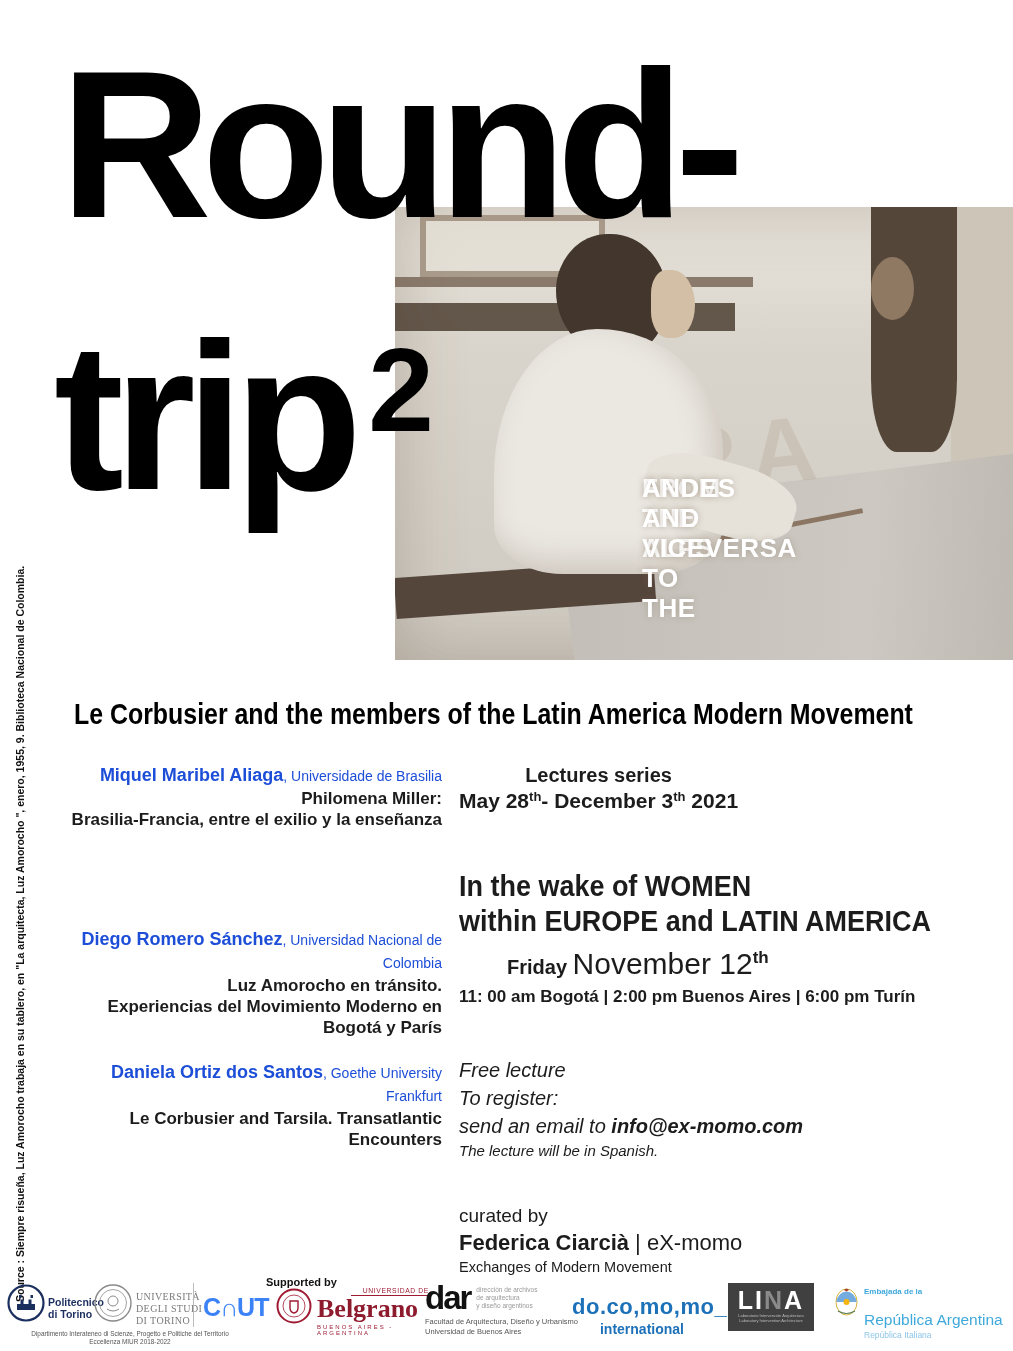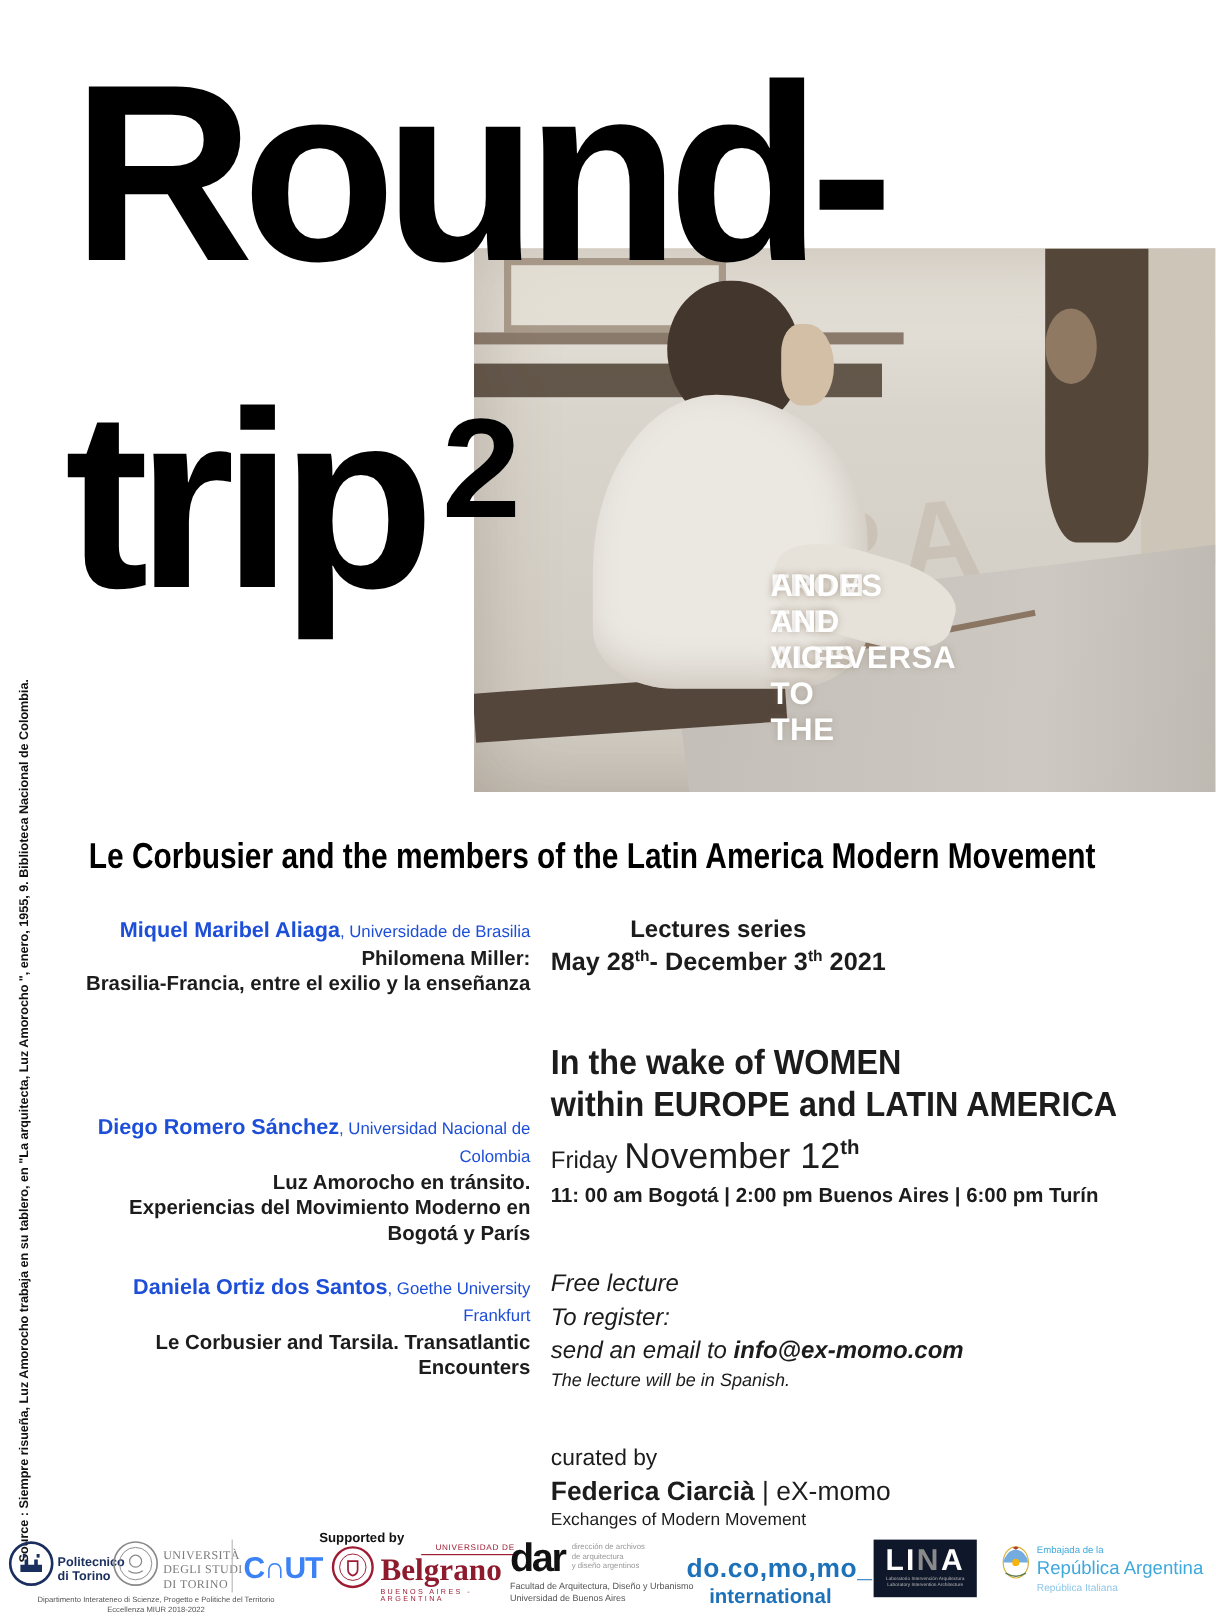--- a/index.html
+++ b/index.html
@@ -53,21 +53,21 @@
   .r-col { position:absolute; left:459px; }
   .lectures { top:762px;text-align:center; }
   .lect-label { font-size:20px; font-weight:700; line-height:27px; }
   .lect-dates { font-size:21px; font-weight:700; }
   .lect-dates .sup { font-size:13px; vertical-align:7px; }
 
   .event { top:869px; }
   .ev-title { font-size:29px; font-weight:700; line-height:35px; white-space:nowrap;
               transform:scaleX(.93); transform-origin:left center; }
   .ev-friday { margin-top:8px; }
-  .ev-day { font-size:20px; font-weight:400; }
+  .ev-day { font-size:20px; font-weight:700;margin-left:48px; }
   .ev-date { font-size:30px; font-weight:400; }
   .ev-date-sup { font-size:17px; vertical-align:11px; font-weight:700; }
   .ev-times { margin-top:6px; font-size:17px; font-weight:700; }
 
   .registration { top:1056px; }
   .reg-line { font-size:20px; line-height:28px; font-weight:400;font-style:italic; }
   .reg-email { font-weight:700; }
   .reg-note { font-size:15px; font-style:italic; margin-top:2px; }
 
   .curated { top:1203px; }
@@ -99,30 +99,30 @@
   .bel-sub { font-size:6px; color:#9e1b32; letter-spacing:2px; margin-top:2px; }
 
   .dar-block { left:425px; top:1284px; }
   .dar-row { display:flex; align-items:flex-start; }
   .dar-name { font-size:33px; font-weight:700; color:#111; line-height:28px; letter-spacing:-2px; }
   .dar-desc { margin-left:6px; margin-top:2px; font-size:6.5px; color:#999; line-height:8px; }
   .dar-sub { margin-top:5px; font-size:7.5px; color:#555; line-height:9.5px; }
 
   .docomomo { left:572px; top:1294px; width:140px; text-align:center; }
   .doco-name { font-size:22px; font-weight:700; color:#1d71b8; letter-spacing:.5px; }
-  .doco-sub { font-size:17px; font-weight:700; color:#1d71b8; margin-top:1px; }
-
-  .lina-box { left:728px; top:1283px; width:86px; height:48px; background:#0f172a; text-align:center; padding-top:4px; }
+  .doco-sub { font-size:14px; font-weight:700; color:#1d71b8; margin-top:1px; }
+
+  .lina-box { left:728px; top:1283px; width:86px; height:48px; background:#404040; text-align:center; padding-top:4px; }
   .lina-name { font-size:25px; font-weight:700; color:#ffffff; letter-spacing:2px; line-height:26px; }
   .lina-name .lina-n { color:#8a8a8a; }
   .lina-sub { font-size:4px; color:#bbbbbb; line-height:5px; }
 
   .arg-crest { left:833px; top:1287px; }
   .arg-text { left:864px; top:1288px; line-height:1; }
-  .arg-l1 { font-size:8px; color:#3fa9dc; margin-bottom:4px; }
+  .arg-l1 { font-size:8px; color:#3fa9dc; margin-bottom:16px;font-weight:bold; }
   .arg-l2 { font-size:15.5px; color:#3fa9dc; font-weight:400; margin-bottom:3px; }
   .arg-l3 { font-size:8.5px; color:#8ec6e8; }
 </style>
 </head>
 <body>
 
 <div class="poster">
 
   <div class="photo">
     <div class="ph-frame"></div>

